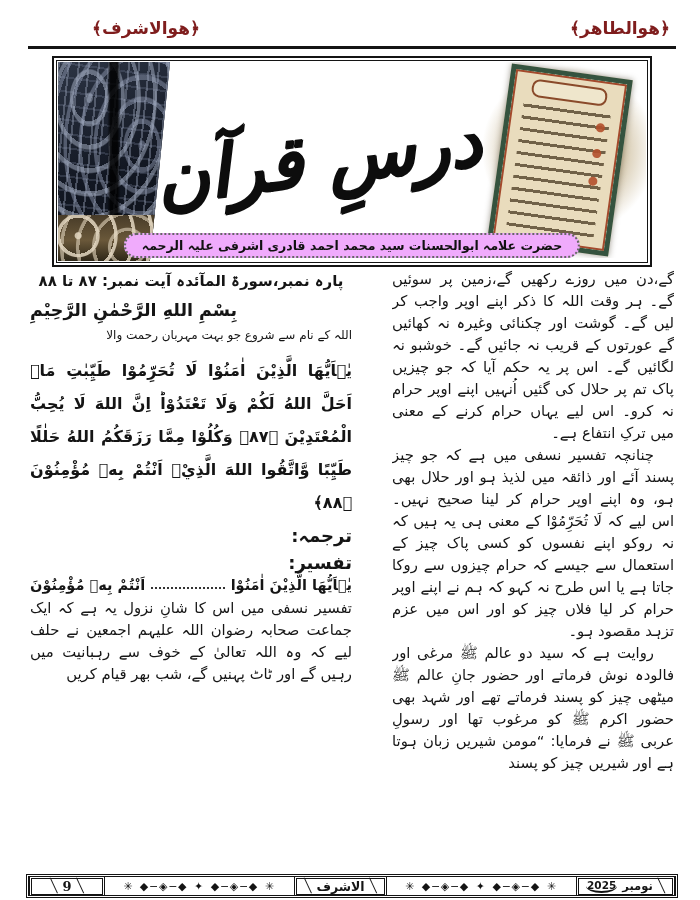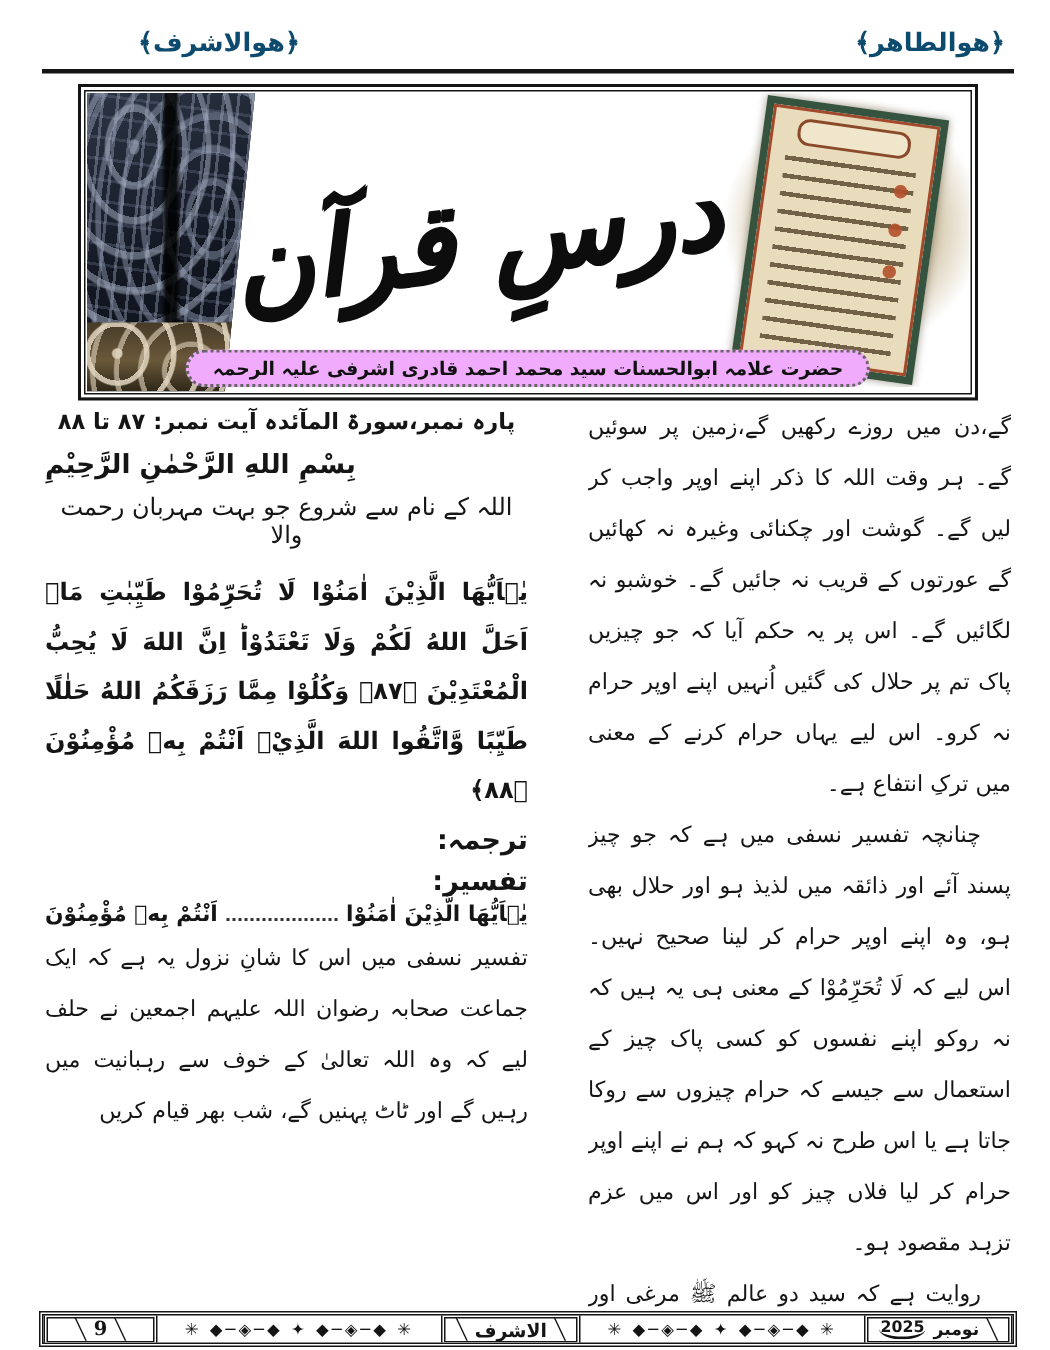--- a/index.html
+++ b/index.html
@@ -5,21 +5,21 @@
   html,body{margin:0;padding:0;}
   body{
     width:700px;height:900px;overflow:hidden;background:#f6f6f4;
     font-family:"DejaVu Sans",sans-serif;color:#151515;
   }
   .page{position:relative;width:700px;height:900px;background:#ffffff;}
 
   
   .hdr-label{
     position:absolute;top:18px;font-size:17px;font-weight:bold;
-    direction:rtl;letter-spacing:0;color:#0c4a6e;
+    direction:rtl;letter-spacing:0;color:#7f1d1d;
   }
   .hdr-label.right{right:30px;}
   .hdr-label.left{left:92px;}
   .top-rule{
     position:absolute;left:28px;right:24px;top:46px;height:3px;
     background:#141414;
   }
 
   
   .banner{
@@ -90,27 +90,27 @@
   .columns{
     position:absolute;left:30px;right:26px;top:268px;bottom:28px;
     display:flex;flex-direction:row-reverse;gap:40px;direction:rtl;
     overflow:hidden;
   }
   .col{overflow:hidden;direction:rtl;}
   .col.right{width:322px;flex:none;}
   .col.left{flex:1;}
   .ref-line{font-size:15px;font-weight:bold;text-align:center;margin:4px 0 10px;}
   .bismillah-ar{font-size:17.5px;font-weight:bold;text-align:left;margin:6px 0 8px;}
-  .bismillah-ur{font-size:16px;text-align:center;margin:0 0 12px;}
+  .bismillah-ur{font-size:12px;text-align:right;margin:0 0 12px;}
   .verses{
     font-size:16px;font-weight:bold;line-height:33px;text-align:justify;
     margin:0 0 6px;
   }
   .sec-heading{font-size:18px;font-weight:bold;margin:6px 0 4px;}
-  .para{font-size:14.8px;line-height:34px;text-align:justify;margin:0;}
+  .para{font-size:14.8px;line-height:22px;text-align:justify;margin:0;}
   .quote-line{
     display:flex;align-items:center;font-size:14.5px;font-weight:bold;
     margin:2px 0 4px;direction:rtl;
   }
   .quote-line .dots{flex:1;border-bottom:2px dotted #333;margin:0 6px;transform:translateY(3px);}
   .col.left .para.indent{text-indent:20px;}
 
   
   .footer{
     position:absolute;left:28px;right:24px;top:876px;height:20px;

